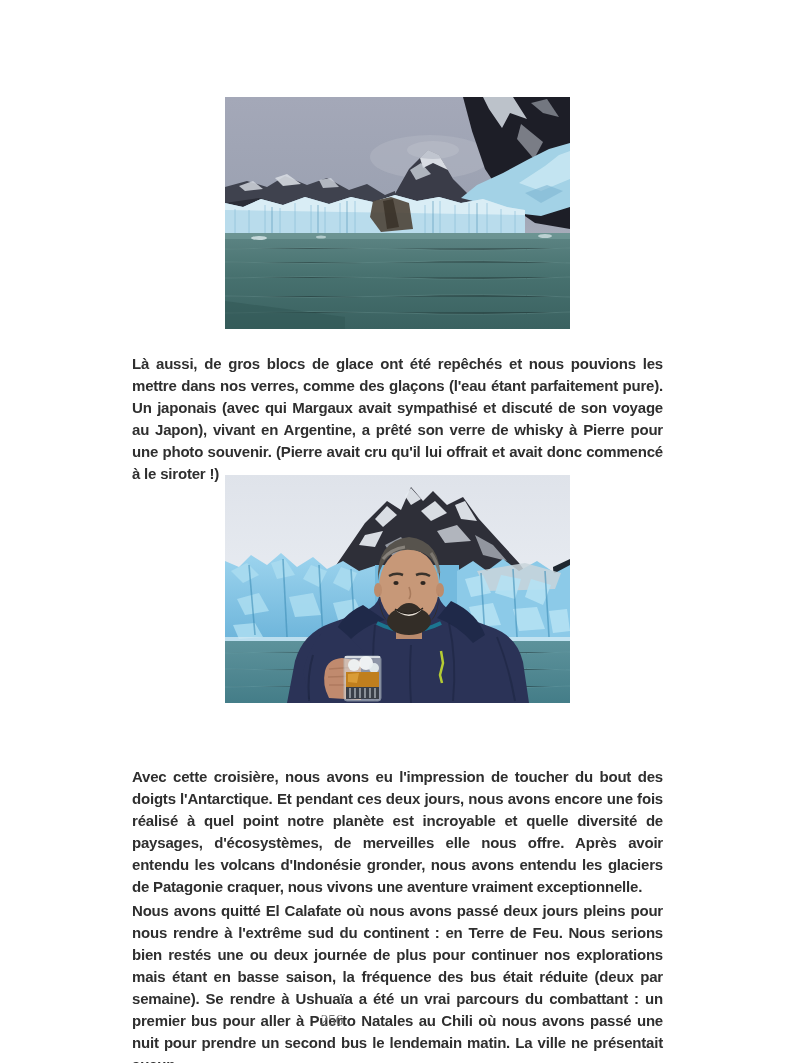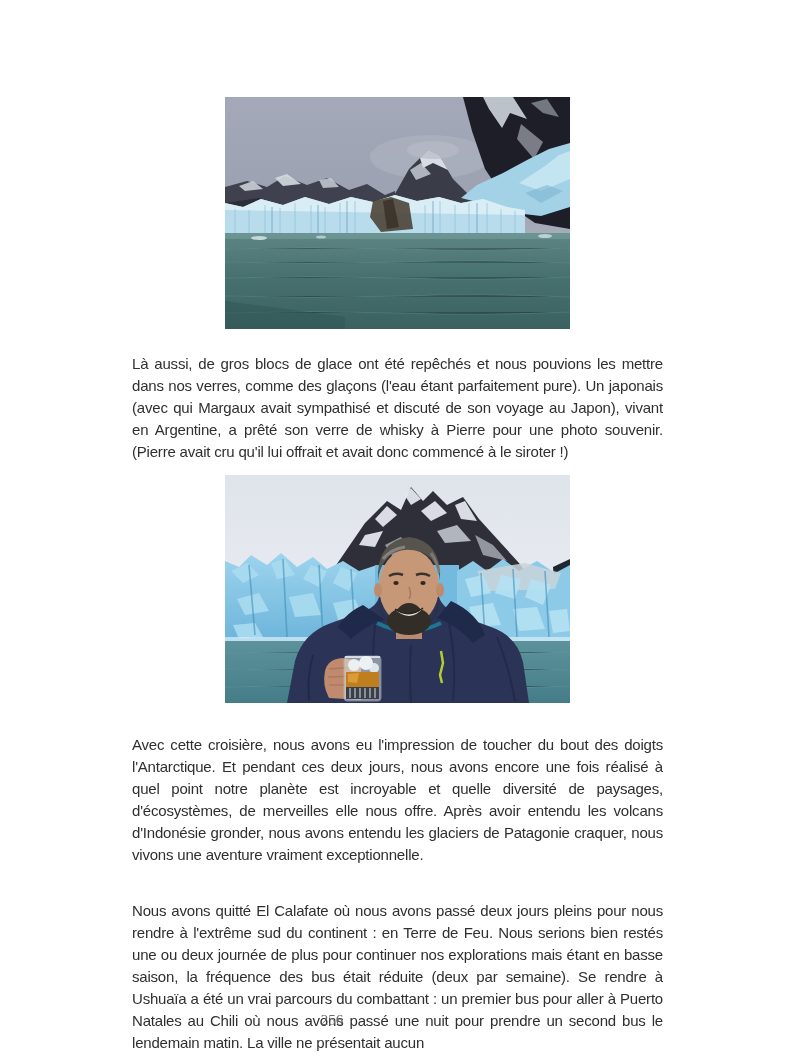--- a/index.html
+++ b/index.html
@@ -23,23 +23,24 @@
   .body-text {
     position: absolute;
     left: 132px;
     width: 531px;
     margin: 0;
     font-size: 15px;
     line-height: 22px;
     letter-spacing: -0.2px;
     color: #2f2f2f;
     text-align: justify;
+    font-weight: bold;
   }
   .para-1 { top: 353px; }
-  .para-2 { top: 734px; }
+  .para-2 { top: 766px; }
   .para-3 { top: 900px; }
   .page-number {
     position: absolute;
     left: 0;
     top: 1012px;
     width: 664px;
     text-align: center;
     font-family: "Liberation Serif", "DejaVu Serif", serif;
     font-size: 15px;
     color: #6b6b6b;

